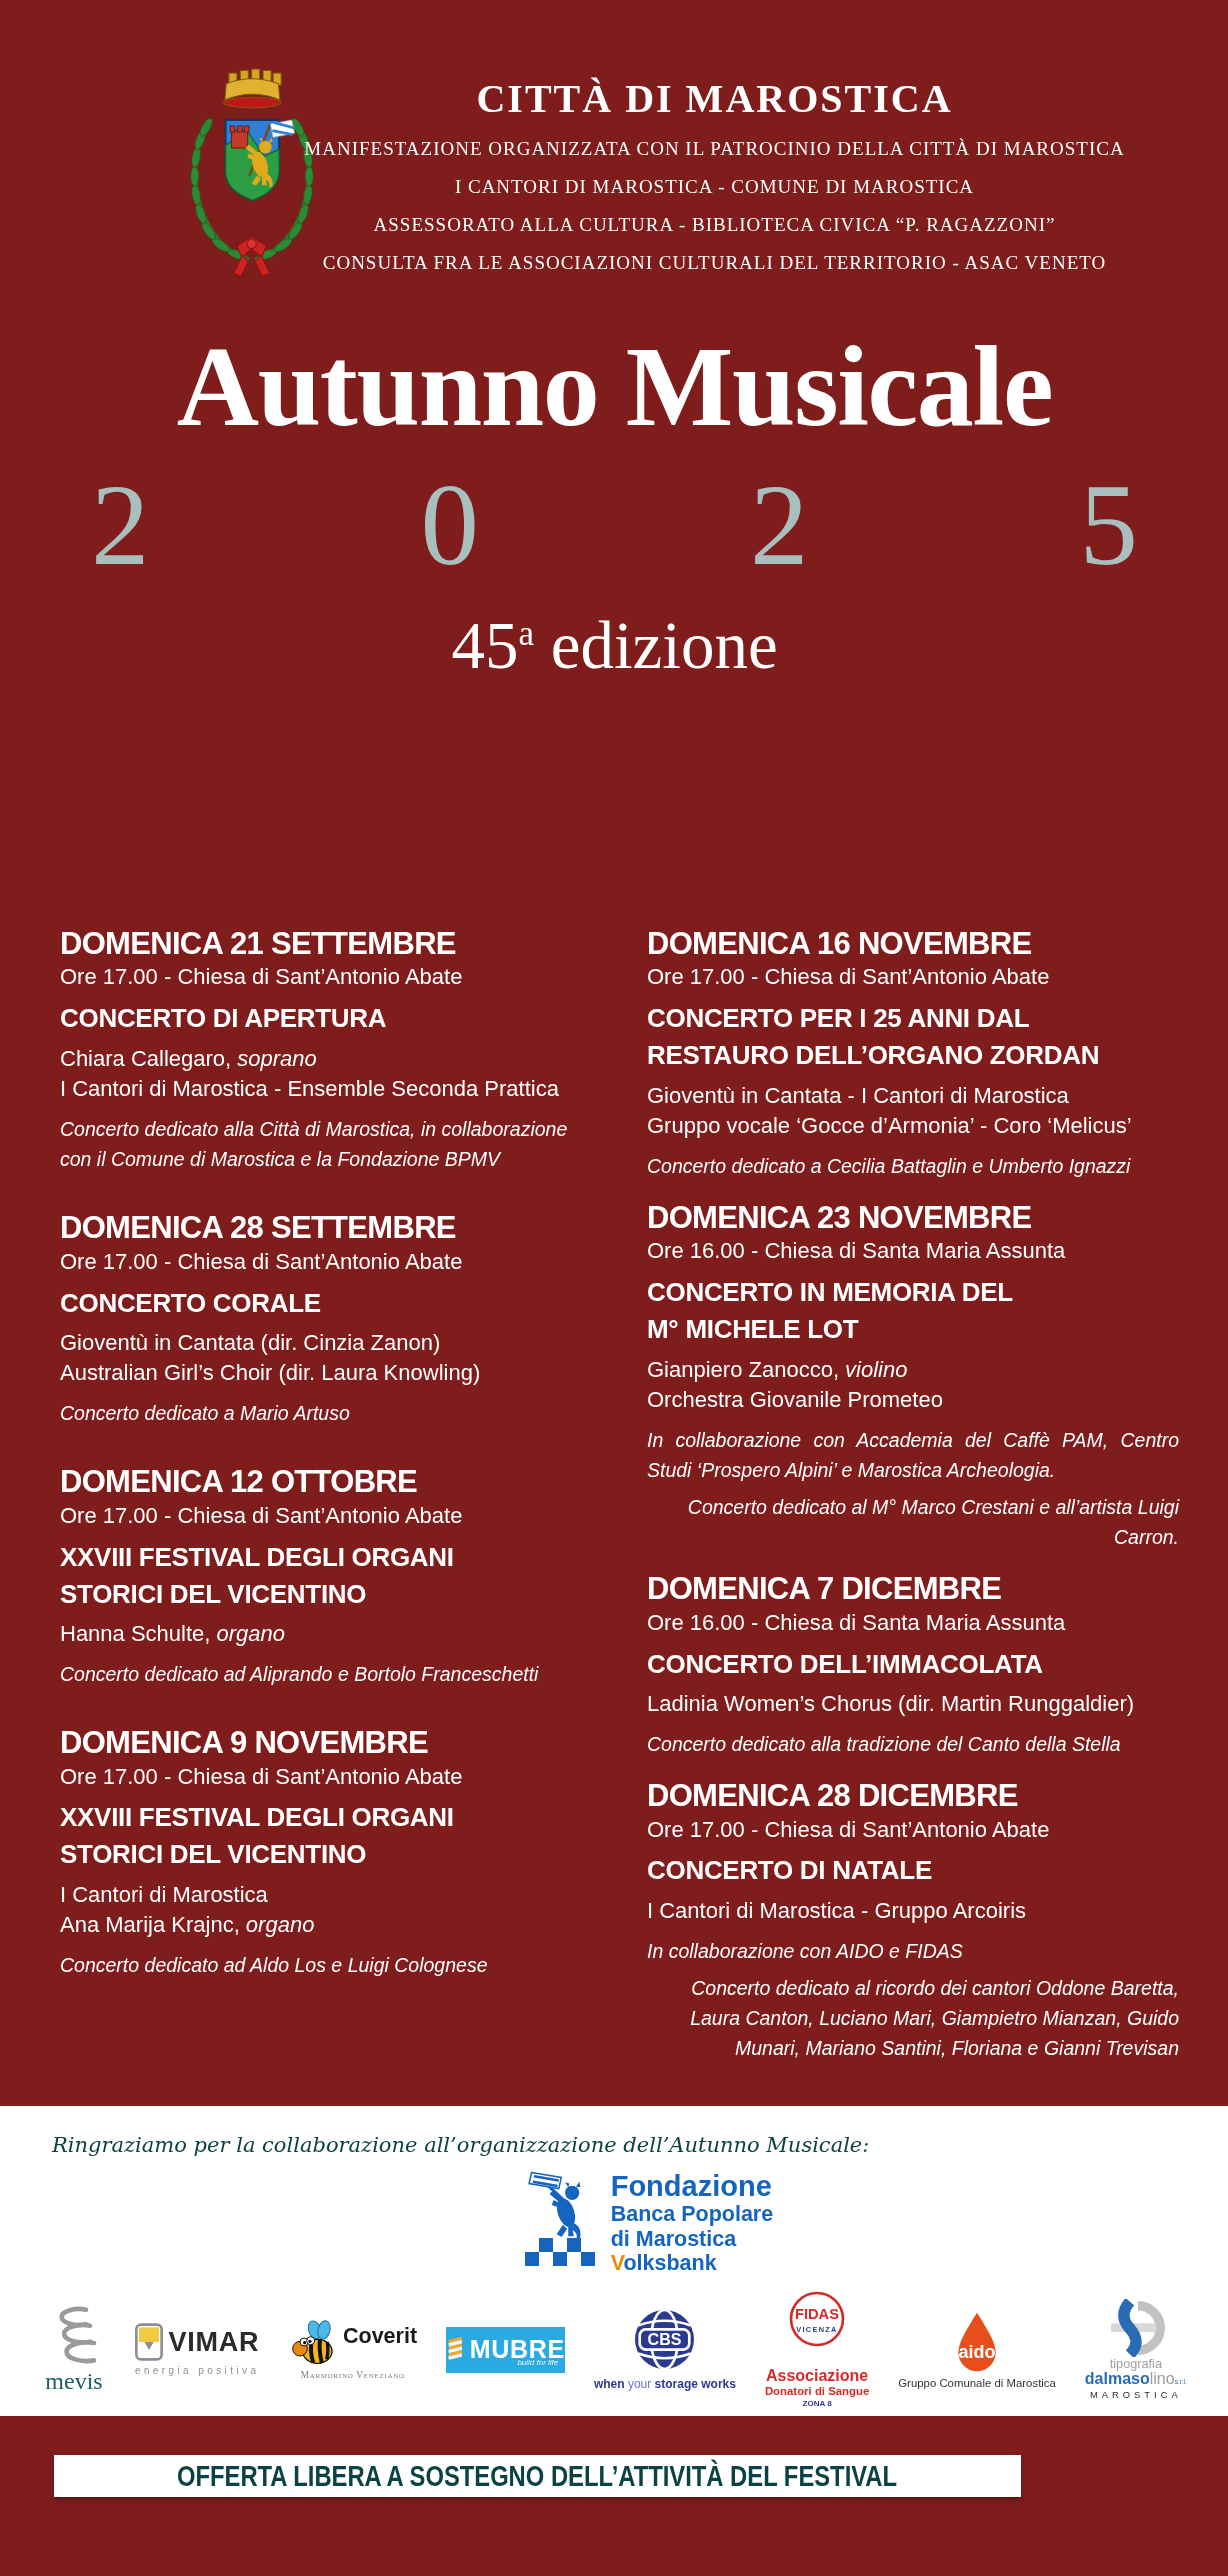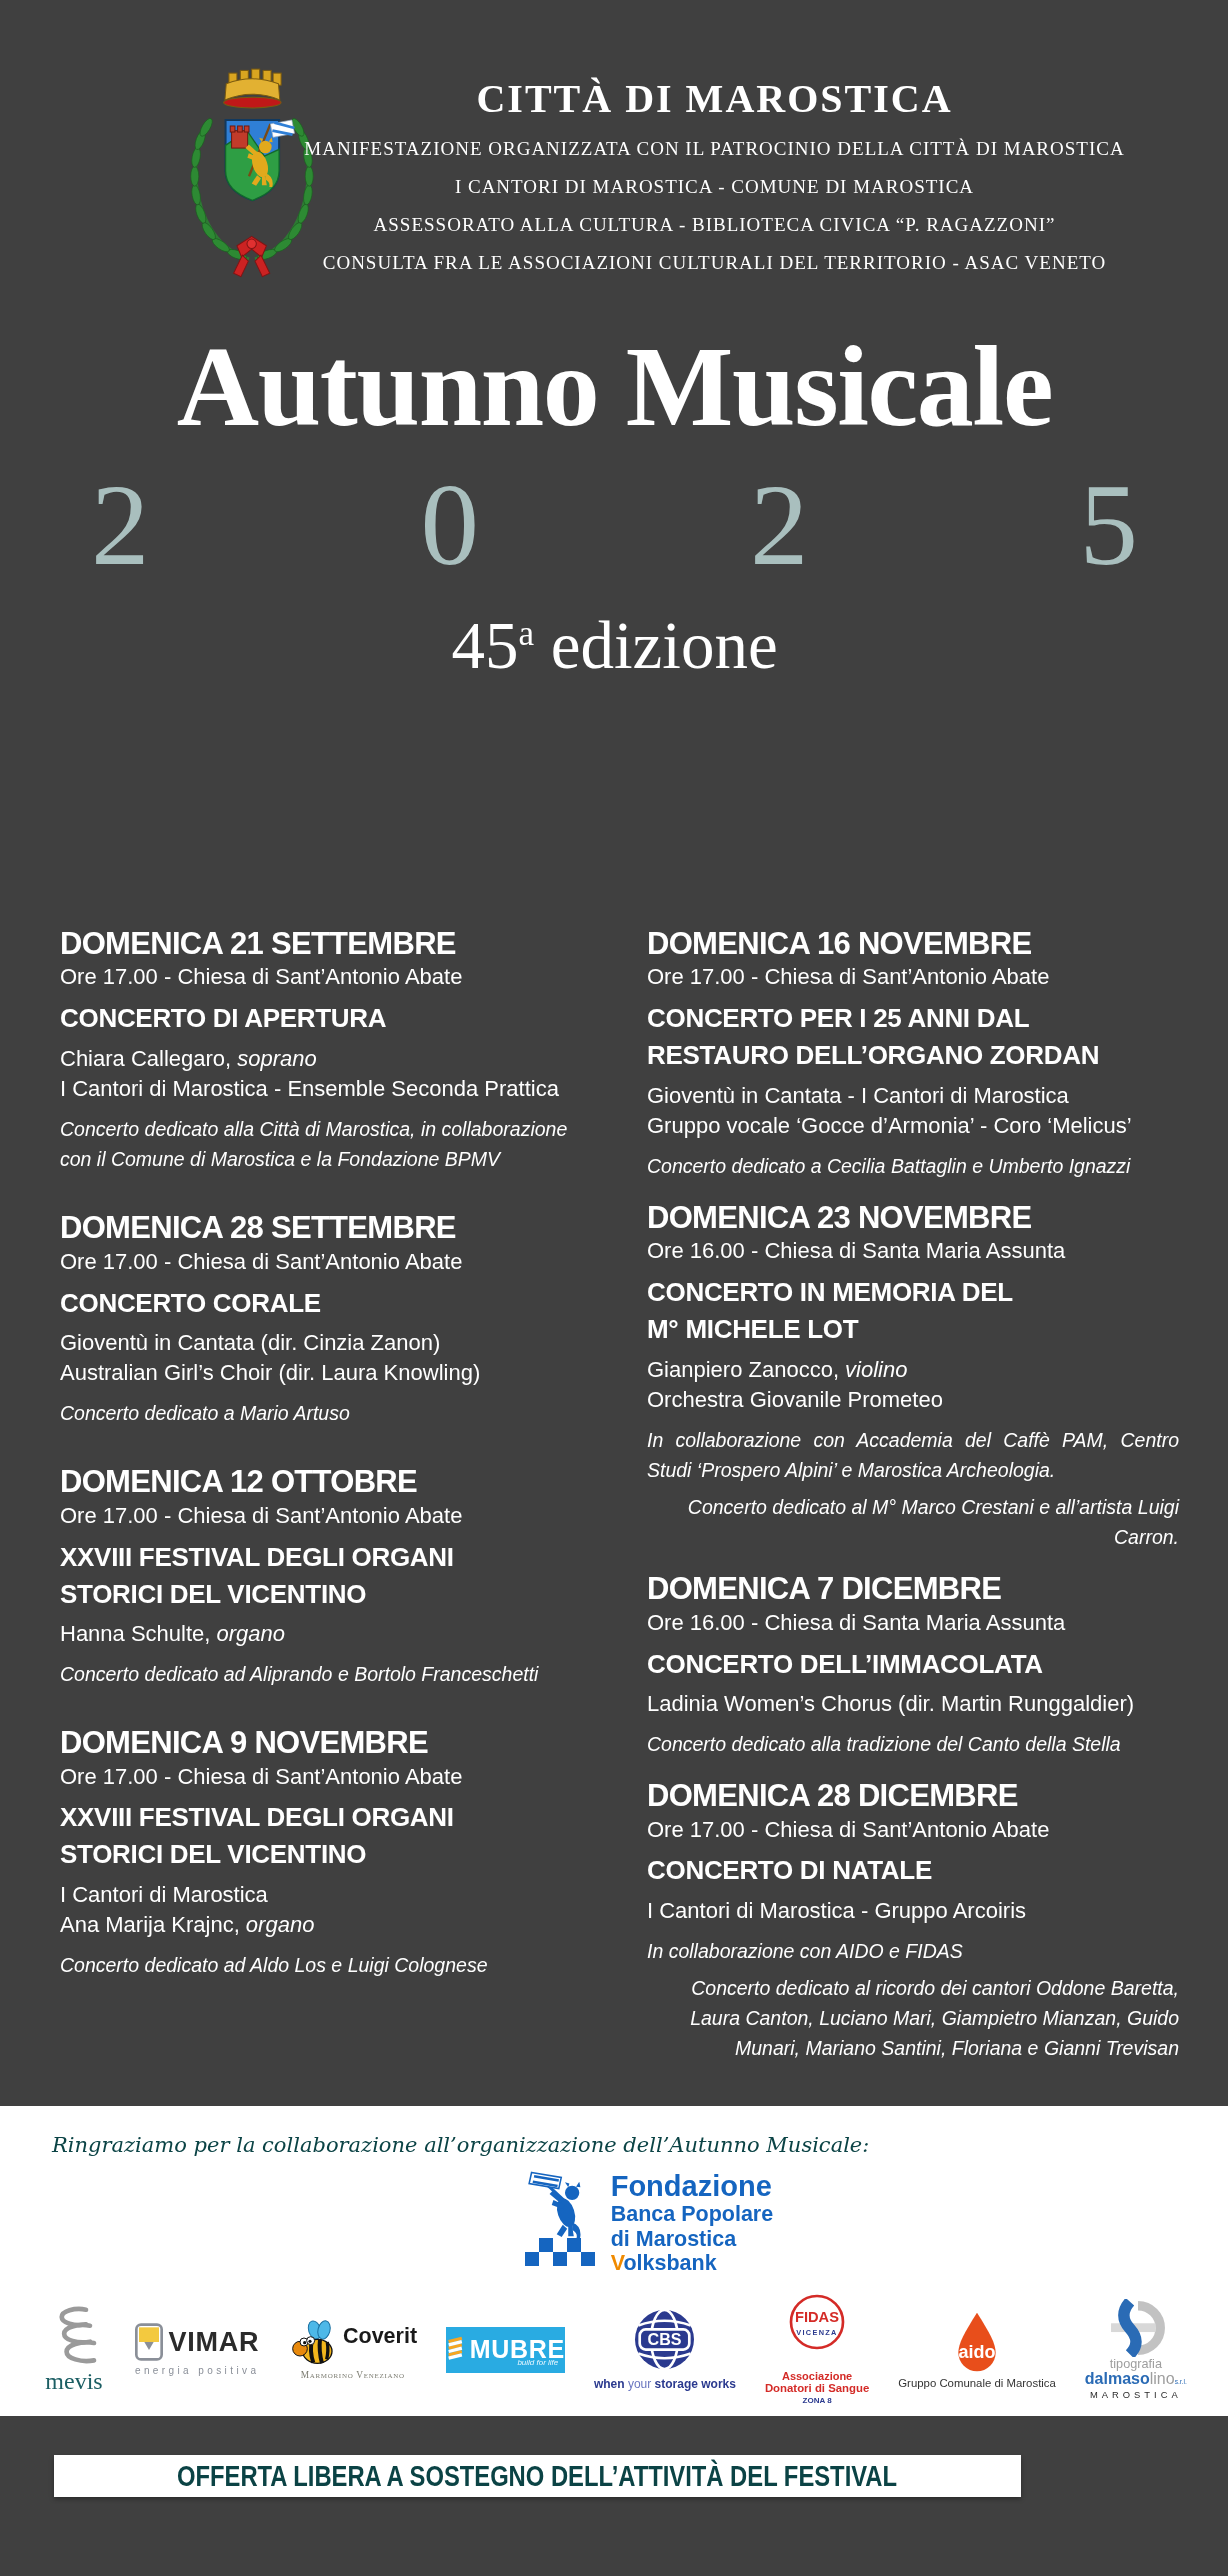--- a/index.html
+++ b/index.html
@@ -1,18 +1,18 @@
 <!DOCTYPE html>
 <html style="font-size:10.7px"><head>
 <meta charset="utf-8">
 <style>
   html,body { margin:0; padding:0; background:#062c2e; }
   .poster {
     position:relative; width:1229px; height:2576px;
-    background:#404040; overflow:hidden;
+    background:#7f1d1d; overflow:hidden;
     font-family:"Liberation Sans", sans-serif; color:#ffffff;
   }
   
   .crest { position:absolute; left:170px; top:58px; }
   .header-text { position:absolute; top:75px; left:201px; width:1027px; text-align:center;
                  font-family:"Liberation Serif", serif; }
   .header-title { margin:0; font-size:40px; font-weight:bold; letter-spacing:2px; }
   .header-sub   { margin-top:16px; font-size:19px; letter-spacing:1px; }
   
   .main-title { position:absolute; top:321px; left:0; width:100%; text-align:center;
@@ -59,21 +59,21 @@
   .coverit-name { font-size:21.5px; font-weight:bold; color:#1a1a1a; margin-top:5.4px; }
   .coverit-tag { font-size:9.4px; color:#7d7d72; letter-spacing:0.7px; font-variant:small-caps;
                  font-family:"Liberation Serif", serif; margin-top:1.3px; }
   .mubre-box { width:119px; height:46px; background:#29abe2; display:flex; align-items:center;
                justify-content:center; position:relative; }
   .mubre-name { color:#fff; font-size:25px; font-weight:bold; letter-spacing:0.7px; margin-left:4px; }
   .mubre-tag { position:absolute; right:6.7px; bottom:5.4px; color:#e8f7ff; font-style:italic; font-size:8px; }
   .cbs-tag { margin-top:5.4px; font-size:12px; color:#2b3a8f; }
   .cbs-tag b { font-weight:bold; }
   .cbs-tag .lt { color:#6a76c0; }
-  .fidas-line1 { color:#d42b27; font-weight:bold; font-size:11px; margin-top:20px; }
+  .fidas-line1 { color:#d42b27; font-weight:bold; font-size:16px; margin-top:20px; }
   .fidas-line2 { color:#d42b27; font-weight:bold; font-size:11.4px; }
   .fidas-line3 { color:#2b3a8f; font-weight:bold; font-size:8px; margin-top:1.3px; }
   .aido-tag { font-size:11.4px; color:#333; margin-top:2.7px; }
   .dal-l1 { color:#9e9e9e; font-size:12.7px; line-height:1; margin-top:1.3px; }
   .dal-l2 { line-height:1.05; }
   .dal-name { color:#2a6bb5; font-weight:bold; font-size:16px; }
   .dal-suffix { color:#9e9e9e; font-size:16px; }
   .dal-srl { color:#2a6bb5; font-size:6.7px; }
   .dal-city { color:#2b2b2b; font-size:9.4px; letter-spacing:4px; margin-top:1.3px; }
   

